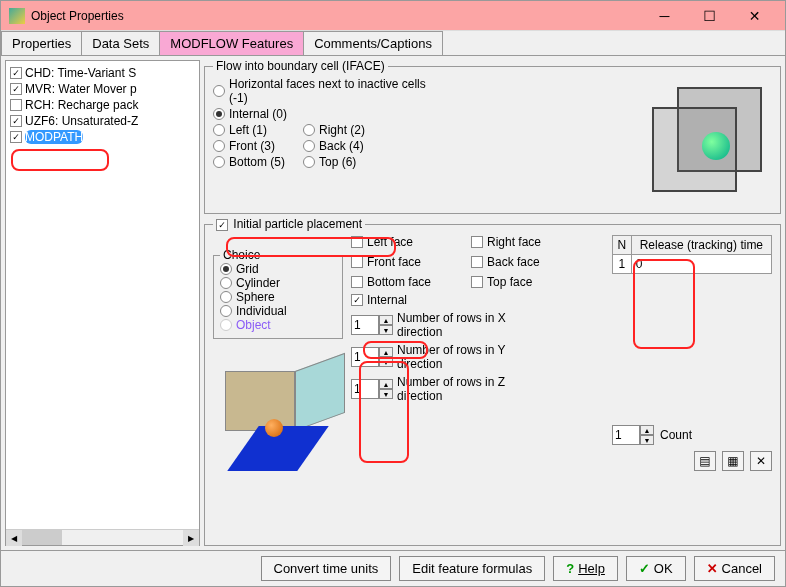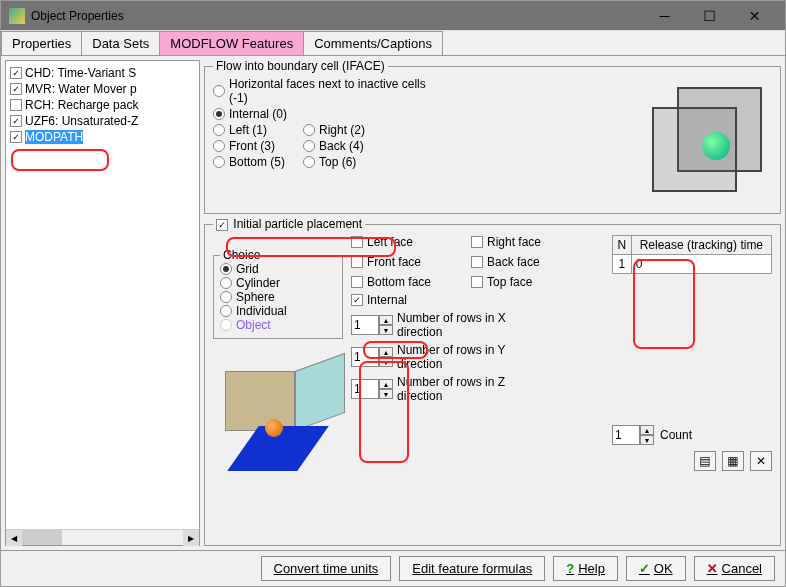--- a/index.html
+++ b/index.html
@@ -1,30 +1,30 @@
 <!DOCTYPE html>
 <html><head>
 <meta charset="utf-8">
 <style>
 * { box-sizing: border-box; margin: 0; padding: 0; }
 body { font-family: "Segoe UI", Tahoma, sans-serif; font-size: 12px; background: #f0f0f0; width: 786px; height: 587px; overflow: hidden; }
 .window { width: 786px; height: 587px; background: #f0f0f0; border: 1px solid #999; display: flex; flex-direction: column; }
-.titlebar { height: 30px; background: #737373; display: flex; align-items: center; padding: 0 8px; border-bottom: 1px solid #ddd; }
+.titlebar { height: 30px; background: #fca5a5; display: flex; align-items: center; padding: 0 8px; border-bottom: 1px solid #ddd; }
 .titlebar .icon { width: 16px; height: 16px; background: linear-gradient(135deg,#4a9,#ec4); margin-right: 6px; }
 .titlebar .title { flex: 1; font-size: 12px; }
 .titlebar .ctrl { width: 45px; height: 28px; display: flex; align-items: center; justify-content: center; font-size: 14px; cursor: pointer; }
 .tabs { display: flex; border-bottom: 1px solid #999; background: #f0f0f0; }
 .tab { padding: 4px 10px; border: 1px solid #999; border-bottom: none; margin-right: -1px; background: #f0f0f0; cursor: pointer; font-size: 13px; }
 .tab.active { background: #f9a8d4; position: relative; z-index: 1; }
 .content { flex: 1; display: flex; padding: 4px; gap: 4px; min-height: 0; }
 .left-pane { width: 195px; border: 1px solid #999; background: #fff; display: flex; flex-direction: column; }
 .tree { flex: 1; padding: 4px; overflow: hidden; }
 .tree-item { white-space: nowrap; padding: 1px 0; display: flex; align-items: center; gap: 3px; }
 .tree-item .cb { width: 12px; height: 12px; border: 1px solid #888; display: inline-flex; align-items: center; justify-content: center; font-size: 9px; background: #fff; }
-.tree-item.selected span.lbl { background: #3399ff; color: #fff; }
+.tree-item.selected span.lbl { background: #3399ff; color: #fff; border-radius: 6px; }
 .hscroll { height: 16px; background: #f0f0f0; border-top: 1px solid #ccc; display: flex; }
 .hscroll .arrow { width: 16px; height: 16px; background: #ddd; display: flex; align-items: center; justify-content: center; font-size: 8px; }
 .hscroll .thumb { width: 40px; background: #ccc; }
 .right-pane { flex: 1; display: flex; flex-direction: column; gap: 4px; }
 .groupbox { border: 1px solid #999; padding: 10px 8px 6px; position: relative; margin-top: 6px; }
 .groupbox .legend { position: absolute; top: -8px; left: 8px; background: #f0f0f0; padding: 0 3px; font-size: 12px; }
 .groupbox .legend .cb { width: 12px; height: 12px; border: 1px solid #888; display: inline-flex; align-items: center; justify-content: center; font-size: 9px; background: #fff; vertical-align: middle; margin-right: 2px; }
 .iface-row { display: flex; }
 .radios { display: flex; flex-direction: column; gap: 2px; }
 .radio-pair { display: flex; gap: 10px; }
@@ -54,21 +54,21 @@
 .spin input { width: 28px; height: 20px; border: 1px solid #888; padding: 0 2px; font-size: 12px; }
 .spin .arrows { display: flex; flex-direction: column; }
 .spin .arrows div { width: 14px; height: 10px; border: 1px solid #888; background: #eee; font-size: 7px; display: flex; align-items: center; justify-content: center; cursor: pointer; }
 .ipp-right { margin-left: auto; width: 160px; display: flex; flex-direction: column; }
 .rel-table { border-collapse: collapse; font-size: 12px; }
 .rel-table td, .rel-table th { border: 1px solid #999; padding: 2px 4px; text-align: center; background: #fff; }
 .rel-table th { background: #f0f0f0; font-weight: normal; }
 .count-row { display: flex; align-items: center; gap: 6px; margin-top: auto; }
 .tbl-btns { display: flex; gap: 6px; margin-top: 6px; justify-content: flex-end; }
 .tbl-btn { width: 22px; height: 20px; border: 1px solid #888; background: #f4f4f4; display: flex; align-items: center; justify-content: center; cursor: pointer; font-size: 12px; }
-.footer { height: 36px; border-top: 1px solid #999; display: flex; align-items: center; justify-content: flex-end; gap: 8px; padding: 0 10px; text-decoration: underline; }
+.footer { height: 36px; border-top: 1px solid #999; display: flex; align-items: center; justify-content: flex-end; gap: 8px; padding: 0 10px; }
 .btn { border: 1px solid #888; background: #f4f4f4; padding: 4px 12px; font-size: 13px; cursor: pointer; display: flex; align-items: center; gap: 4px; }
 .ring { position: absolute; border: 2px solid #f22; border-radius: 8px; pointer-events: none; }
 .ring.r1 { left: 10px; top: 148px; width: 98px; height: 22px; }
 .ring.r2 { left: 225px; top: 236px; width: 170px; height: 20px; }
 .ring.r3 { left: 362px; top: 340px; width: 65px; height: 18px; }
 .ring.r4 { left: 358px; top: 360px; width: 50px; height: 102px; }
 .ring.r5 { left: 632px; top: 258px; width: 62px; height: 90px; }
 .ipp-mid-faces { display: grid; grid-template-columns: 120px 100px; row-gap: 6px; }
 </style>
 </head>

